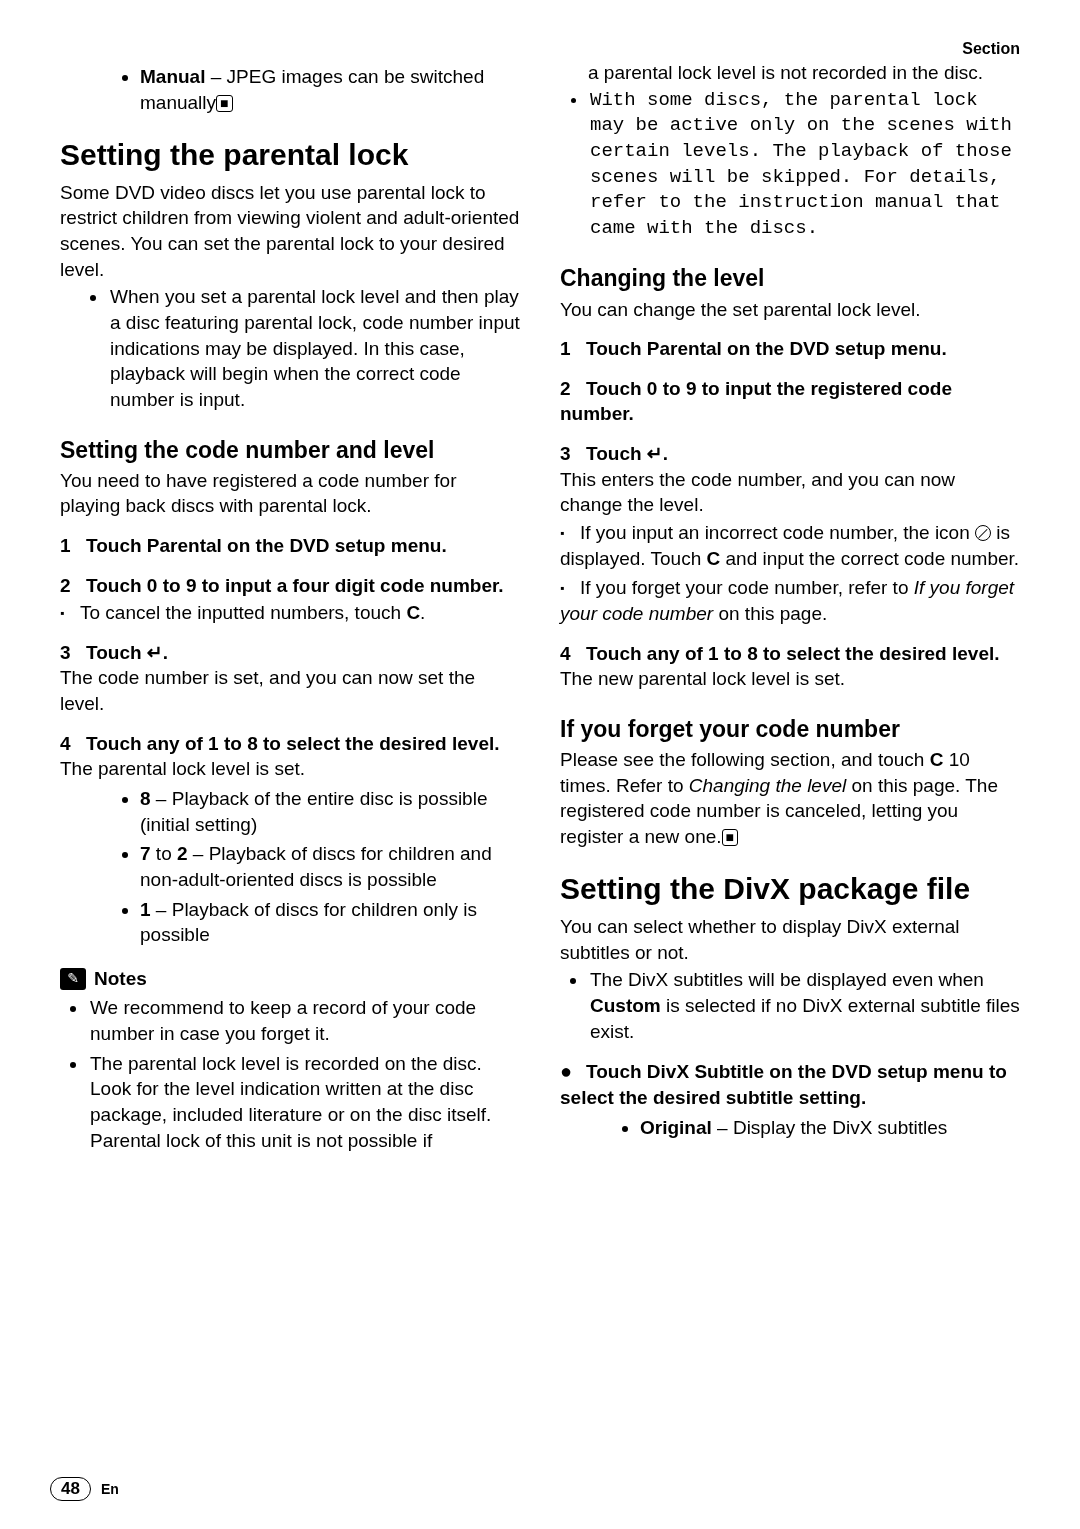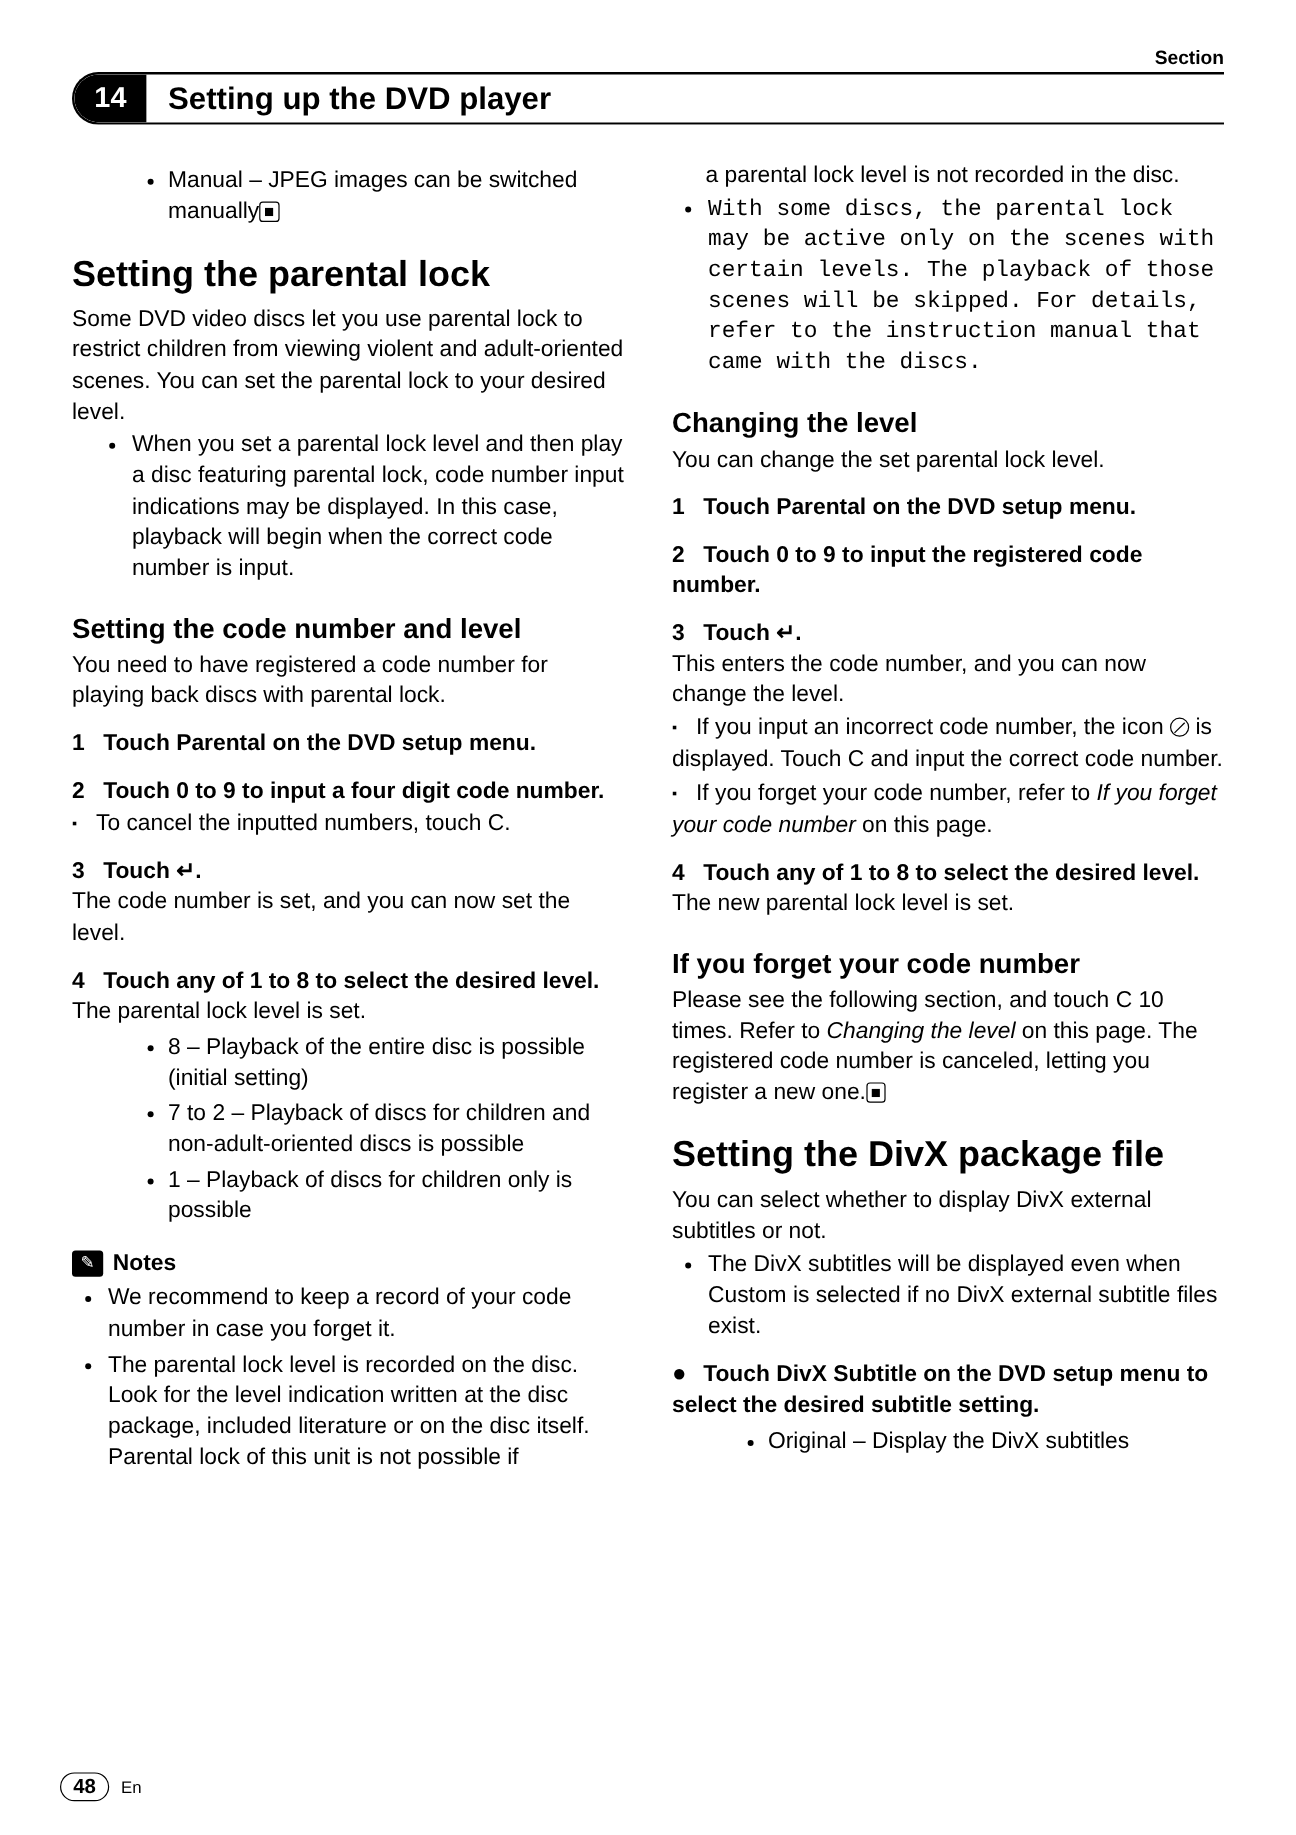--- a/index.html
+++ b/index.html
@@ -98,33 +98,29 @@
   .prohibit { display:inline-block; border:1.8px solid #000; border-radius:50%; width:14px; height:14px; position:relative; vertical-align:-2px;}
   .prohibit::after{ content:""; position:absolute; left:1px; right:1px; top:50%; border-top:1.8px solid #000; transform:rotate(-45deg);}
   .enter-glyph { font-weight:bold; }
   .filled-circle { font-size:20px; display:inline-block; width:26px;}
   .footer {
     position:absolute; bottom:28px; left:50px; display:flex; align-items:center; gap:10px;
   }
   .page-num {
     border:1.5px solid #000; border-radius:14px; padding:1px 10px; font-weight:bold; font-size:17px;
   }
-  .lang { font-weight:normal; font-size:14px;}
-  b { font-weight:normal;}
+  .lang { font-weight:bold; font-size:14px;}
+  b { font-weight:bold;}
   i { font-style:italic;}
 </style>
 </head>
 <body>
 
 <div class="page">
   <div class="section-label">Section</div>
-  <div class="header-row">
-    <div class="header-num">14</div>
-    <div class="header-title">Setting up the DVD player</div>
-  </div>
 
   <div class="columns">
 
     <div class="col">
       <ul class="bullets-indent">
         <li>
           <b>Manual</b><span> – JPEG images can be switched manually</span><span class="stop-glyph">■</span>
         </li>
       </ul>
 

